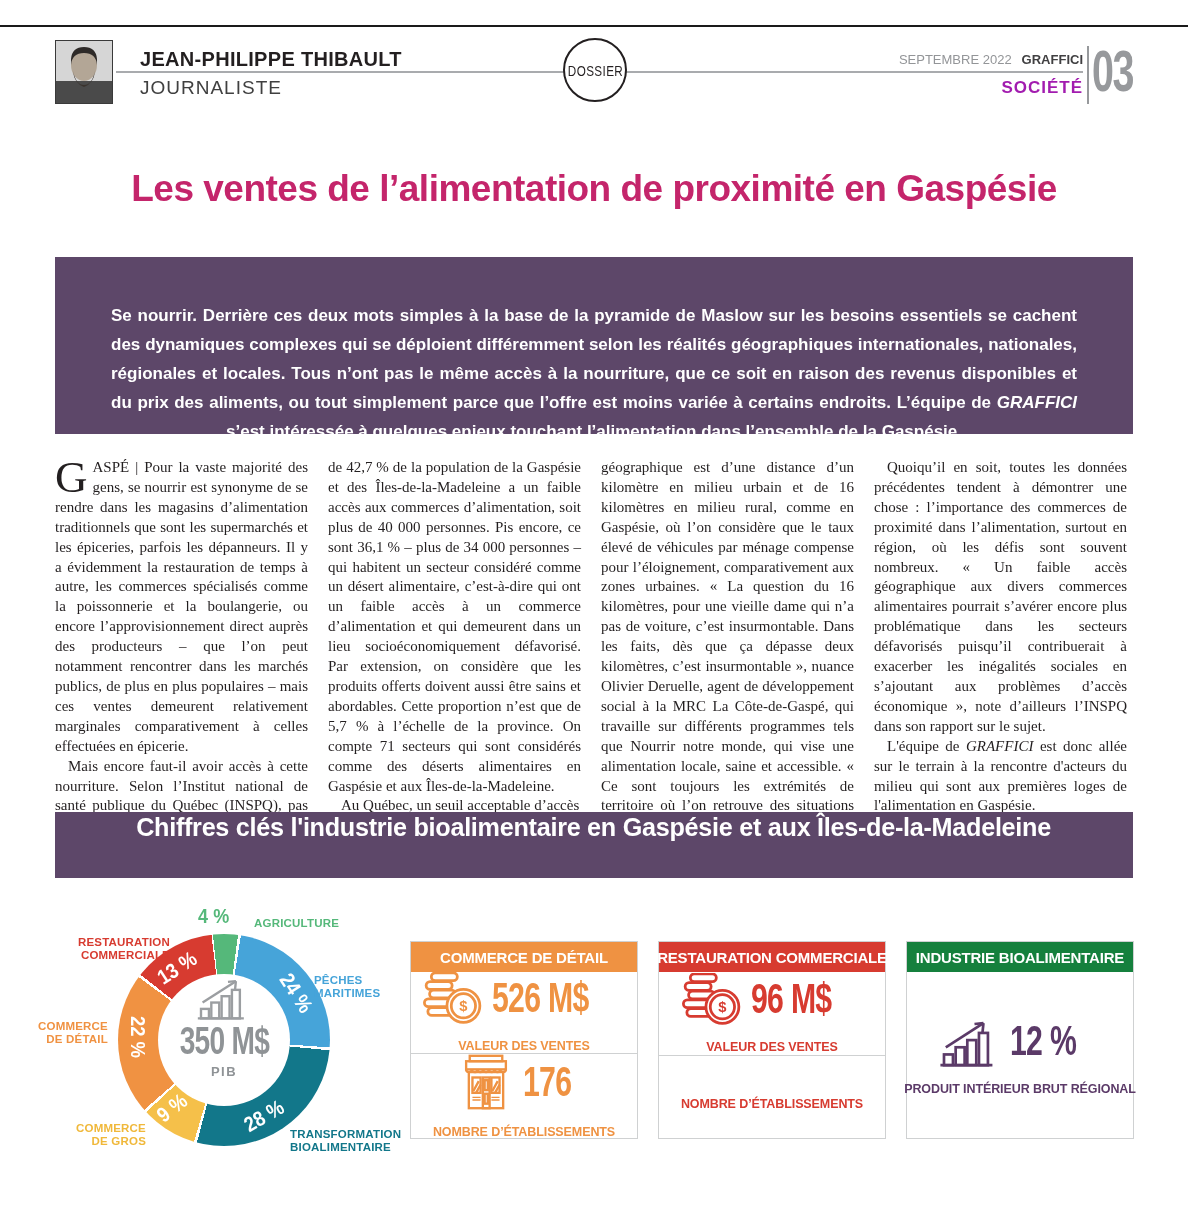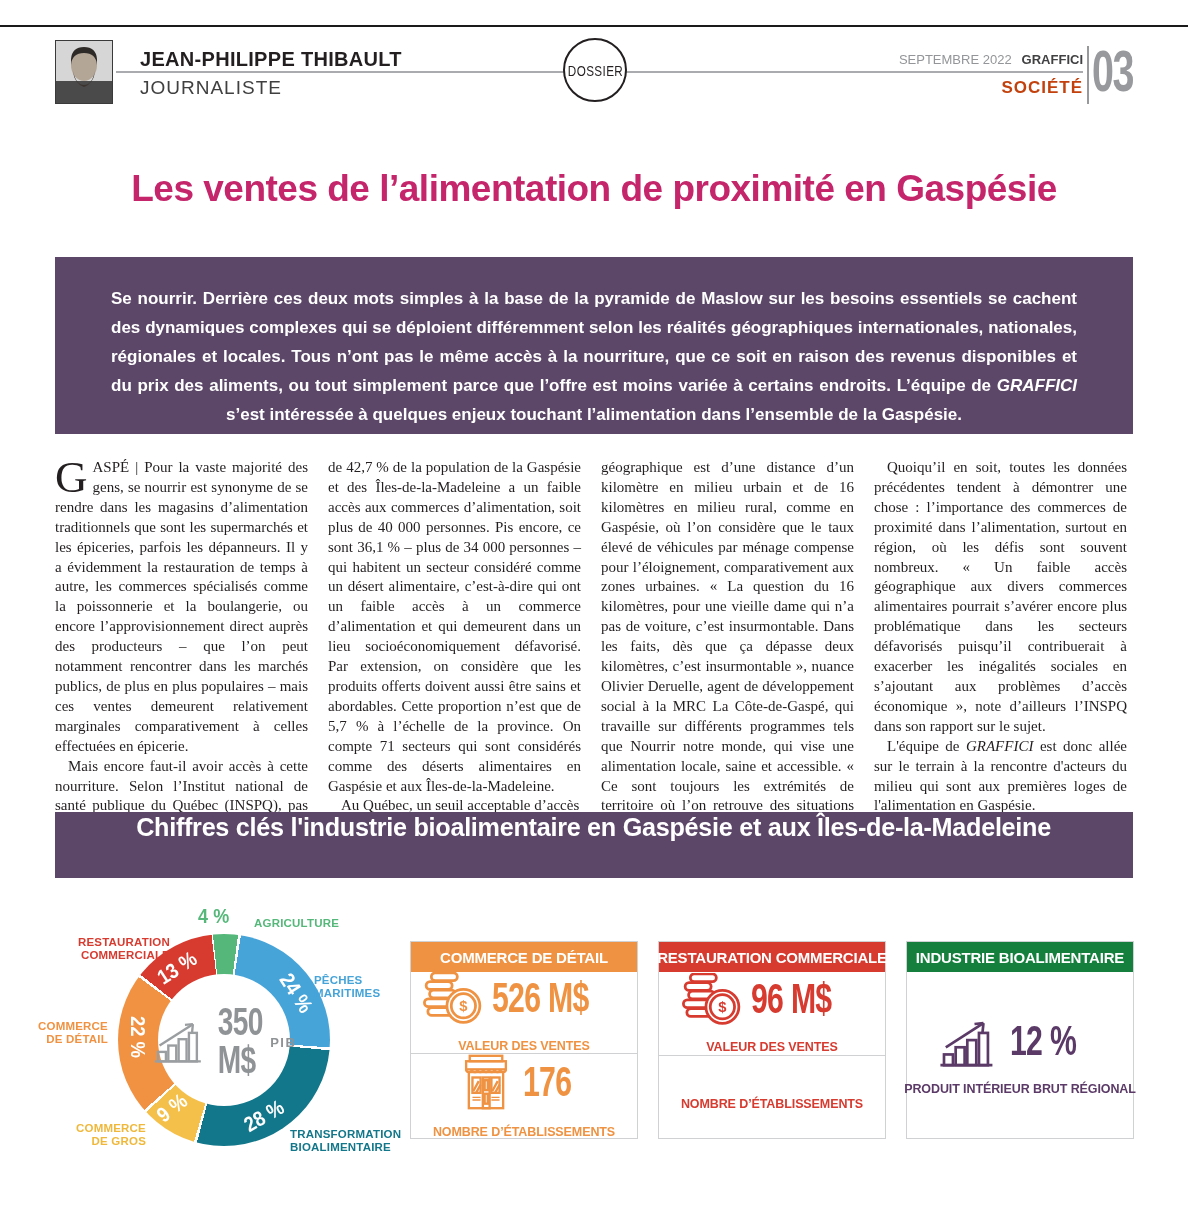--- a/index.html
+++ b/index.html
@@ -10,30 +10,30 @@
   .top-rule{position:absolute;left:0;top:25px;width:1188px;height:2px;background:#1a1a1a;}
   .author-photo{position:absolute;left:55px;top:40px;width:58px;height:64px;border:1px solid #3a3a3a;box-sizing:border-box;}
   .author-name{position:absolute;left:140px;top:48px;font-size:20px;font-weight:bold;letter-spacing:.3px;}
   .author-role{position:absolute;left:140px;top:77px;font-size:19px;color:#404040;letter-spacing:1px;}
   .author-rule{position:absolute;left:116px;top:71px;width:967px;height:2px;background:#a9abae;}
   .dossier-circle{position:absolute;left:563px;top:38px;width:64px;height:64px;border:2px solid #231f20;
         border-radius:50%;background:#fff;display:flex;align-items:center;justify-content:center;z-index:2;box-sizing:border-box;}
   .dossier-circle span{display:inline-block;transform:scaleX(.78);font-size:15px;letter-spacing:.5px;font-weight:500;}
   .hdr-issue{position:absolute;right:105px;top:52px;font-size:13px;color:#939598;white-space:nowrap;}
   .hdr-issue .mag{font-weight:bold;color:#414042;margin-left:10px;}
-  .hdr-section{position:absolute;right:105px;top:78px;font-size:17px;font-weight:bold;color:#c2410c;letter-spacing:1px;}
+  .hdr-section{position:absolute;right:105px;top:78px;font-size:17px;font-weight:bold;color:#a21caf;letter-spacing:1px;}
   .hdr-vbar{position:absolute;left:1087px;top:46px;width:2px;height:58px;background:#97999c;}
   .hdr-page{position:absolute;left:1092px;top:40px;font-size:58px;line-height:62px;font-weight:bold;
         color:#97999c;transform:scaleX(.68);transform-origin:left center;letter-spacing:-2px;}
 
   
   .main-title{position:absolute;left:0;top:168px;width:1188px;text-align:center;
         font-size:37px;font-weight:bold;color:#c4256b;letter-spacing:-.5px;}
   .intro-box{position:absolute;left:55px;top:257px;width:1078px;height:177px;background:#5d4769;box-sizing:border-box;
-        padding:27px 56px 0 56px;}
+        padding:44px 56px 0 56px;}
   .intro-text{color:#fff;font-size:17px;font-weight:bold;line-height:29px;text-align:justify;text-align-last:center;}
   .intro-text .ital{font-style:italic;}
 
   
   .col{position:absolute;top:458px;width:253px;font-family:"Liberation Serif",serif;font-size:15px;
         line-height:19.9px;text-align:justify;color:#231f20;}
   .col p{margin:0;}
   .col p.indent{text-indent:13px;}
   .dropcap{float:left;font-family:"Liberation Serif",serif;font-size:45px;line-height:37px;padding:1px 5px 0 0;}
   .col .ital{font-style:italic;}
@@ -46,21 +46,21 @@
   
   .donut{position:absolute;left:118px;top:934px;width:212px;height:212px;border-radius:50%;
     background:conic-gradient(from -6deg,
       #55b87a 0deg 13.6deg,#fff 13.6deg 15.2deg,
       #46a4d9 15.2deg 100deg,#fff 100deg 101.6deg,
       #12778a 101.6deg 200.8deg,#fff 200.8deg 202.4deg,
       #f5c04a 202.4deg 233.2deg,#fff 233.2deg 234.8deg,
       #f09242 234.8deg 312.4deg,#fff 312.4deg 314deg,
       #d73b30 314deg 359.2deg,#fff 359.2deg 360deg);}
   .donut-hole{position:absolute;inset:40px;background:#fff;border-radius:50%;z-index:1;
-        display:flex;align-items:center;justify-content:center;}
+        display:flex;flex-direction:column;align-items:center;justify-content:flex-start;}
   .center-value{font-size:38px;font-weight:bold;color:#8f9396;letter-spacing:-1px;line-height:1;
         display:inline-block;transform:scaleX(.74);margin-top:2px;}
   .center-label{font-size:13px;font-weight:bold;color:#8f9396;letter-spacing:1.5px;margin-top:4px;}
   .ring-pct{position:absolute;z-index:2;color:#fff;font-weight:bold;font-size:21px;white-space:nowrap;}
   .pct-13{left:177px;top:968px;transform:translate(-50%,-50%) rotate(-33deg) scaleX(.88);}
   .pct-24{left:296px;top:993px;transform:translate(-50%,-50%) rotate(57deg) scaleX(.88);}
   .pct-28{left:264px;top:1116px;transform:translate(-50%,-50%) rotate(-30deg) scaleX(.88);}
   .pct-9 {left:172px;top:1108px;transform:translate(-50%,-50%) rotate(-38deg) scaleX(.88);}
   .pct-22{left:138px;top:1037px;transform:translate(-50%,-50%) rotate(90deg) scaleX(.88);}
   .seg-label{position:absolute;font-size:11.5px;font-weight:bold;line-height:13px;letter-spacing:.2px;white-space:pre-line;}

